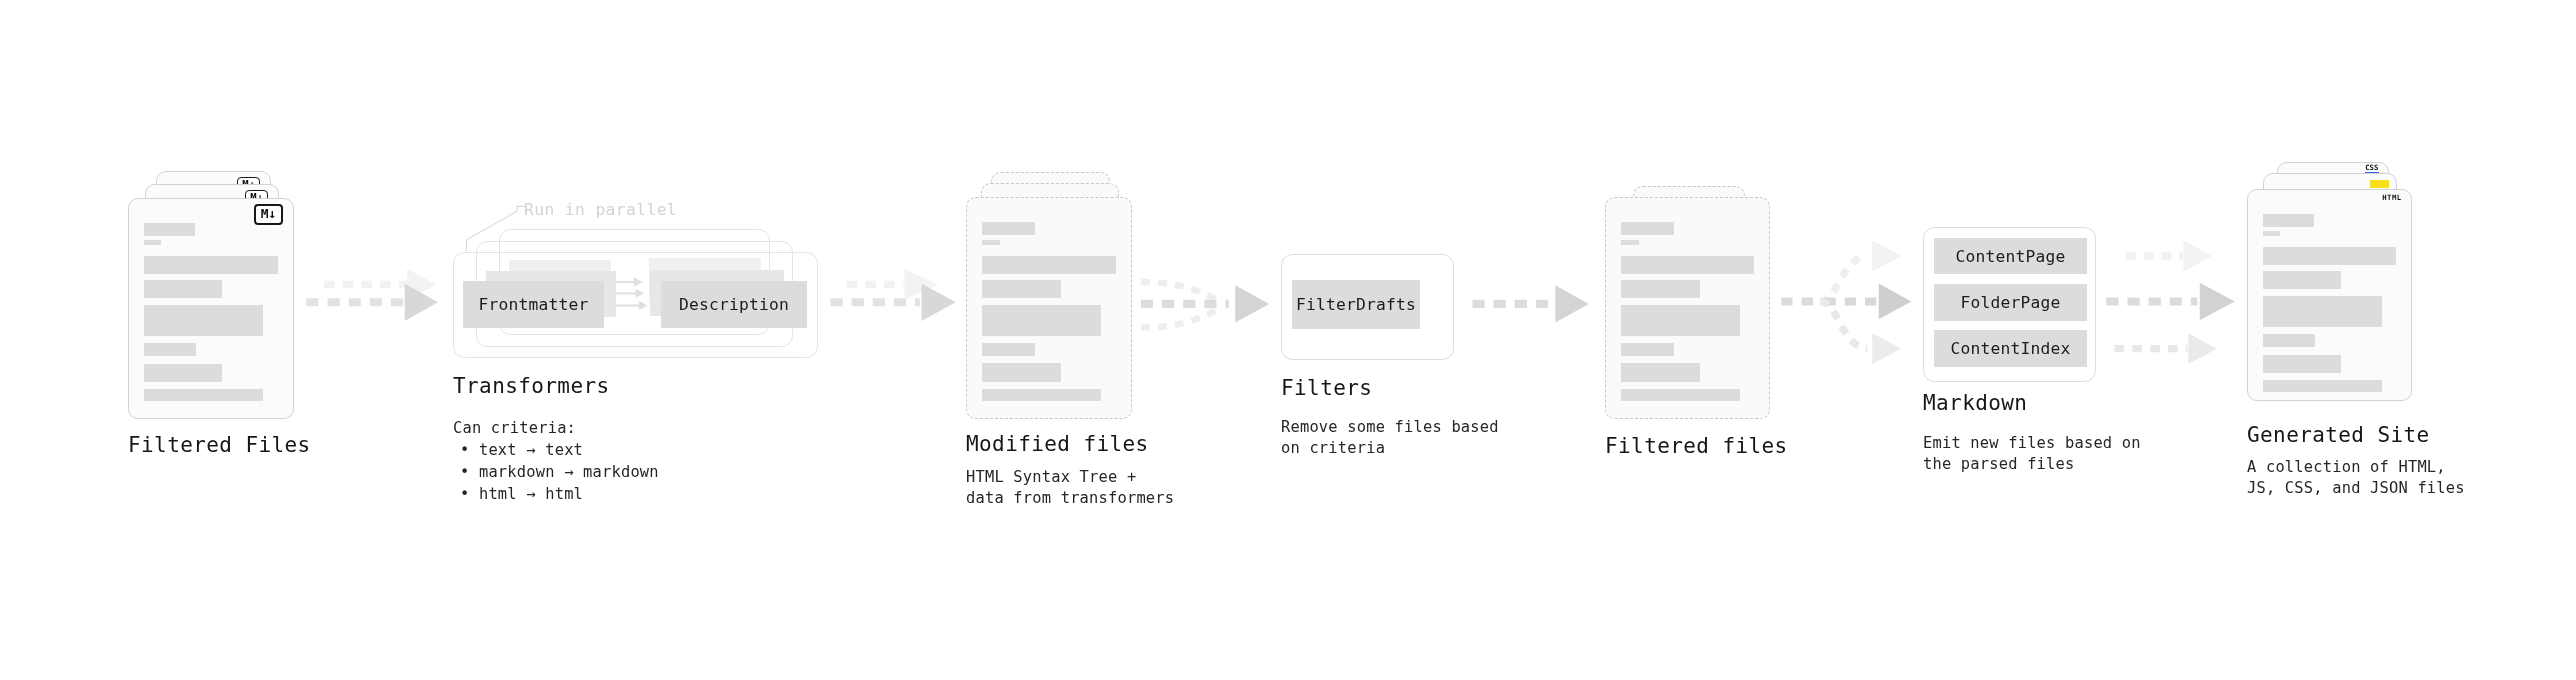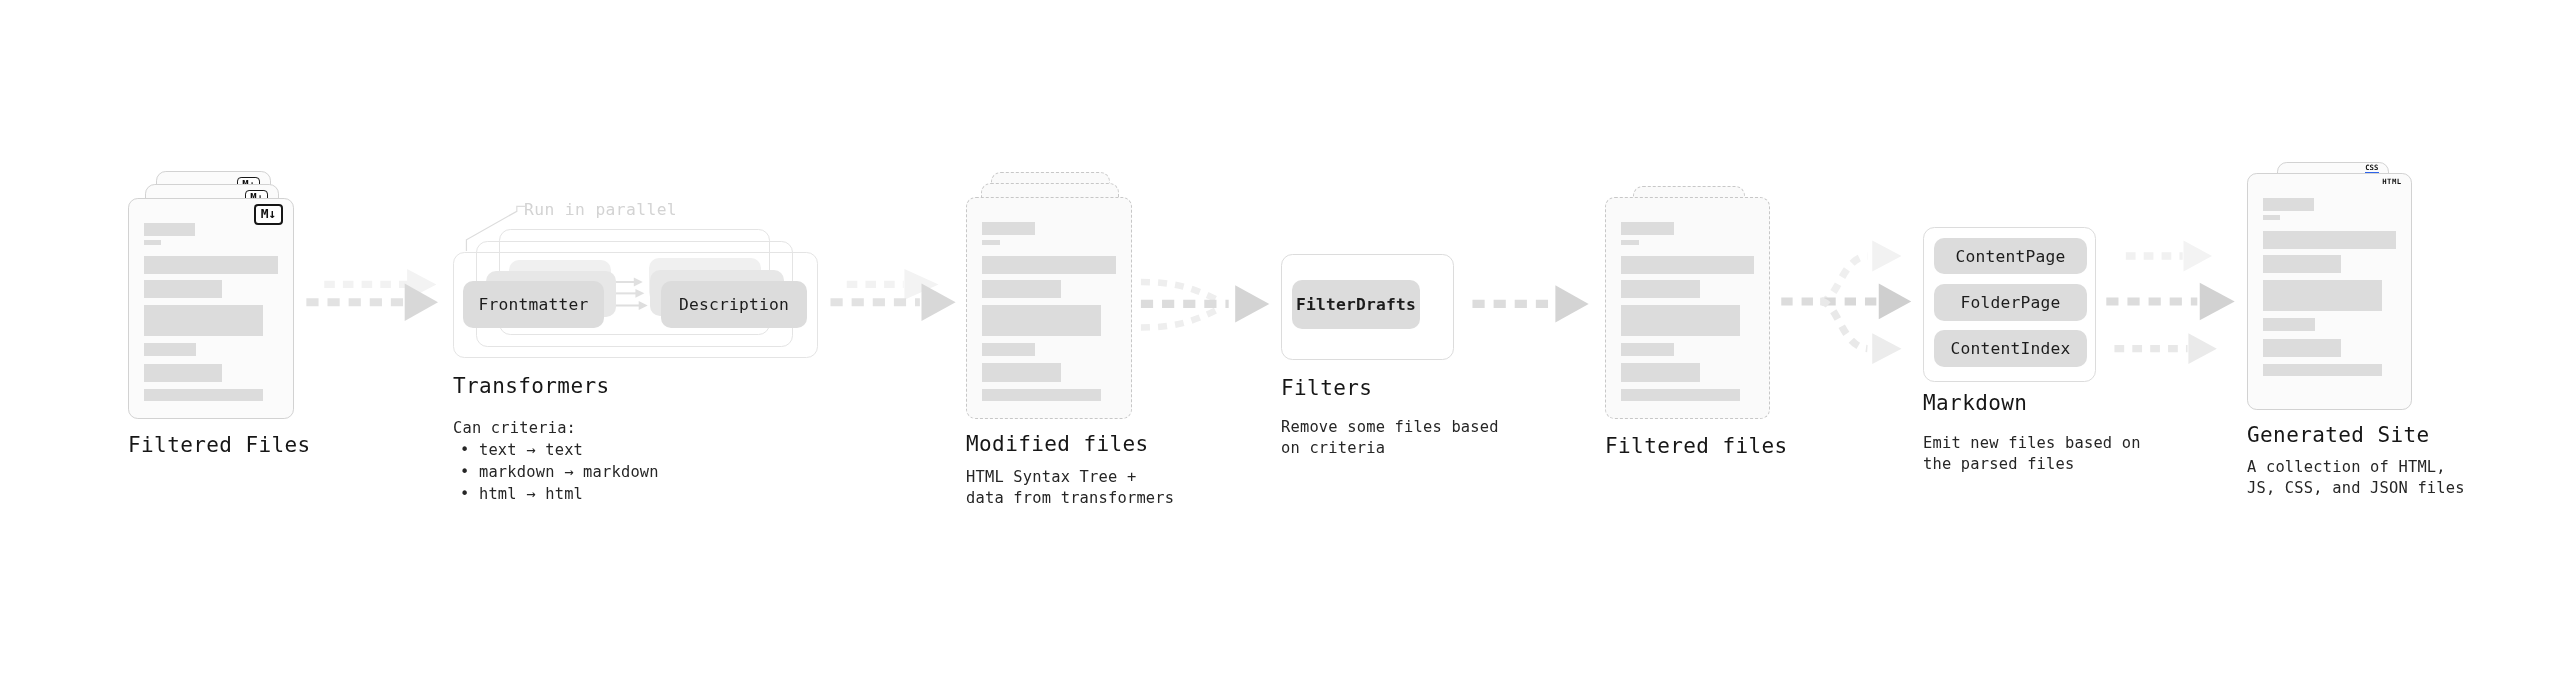--- a/index.html
+++ b/index.html
@@ -45,21 +45,21 @@
 
   
   .group-box {
     position:absolute; border:1.2px solid #e4e4e4; border-radius:11.4px;
     background:transparent; box-sizing:border-box;
   }
   .group-box.solid-border { border-color:#dcdcdc; background:#ffffff; }
 
   
   .chip {
-    position:absolute; background:#dcdcdc; border-radius:10px;
+    position:absolute; background:#dcdcdc; border-radius:0;
     display:flex; align-items:center; justify-content:center;
     font-size:16.3px; color:#1c1c1c; letter-spacing:0.2px; box-sizing:border-box;
   }
   .chip.ghost1 { background:#e7e7e7; }
   .chip.ghost2 { background:#f0f0f0; }
 
   
   .stage-title {
     position:absolute; font-size:21px; line-height:1.1; font-weight:500;
     color:#161616; letter-spacing:0.4px; white-space:nowrap;
@@ -195,21 +195,21 @@
         <i style="width:119px;height:12.2px"></i>
       </div>
     </div>
     <div class="stage-title" style="left:966px;top:433px;">Modified files</div>
     <div class="stage-sub" style="left:966px;top:466px;text-align:center;">HTML Syntax Tree +</div>
     <div class="stage-sub" style="left:966px;top:487px;">data from transformers</div>
   </div>
 
   <div>
     <div class="group-box solid-border" style="left:1281px;top:254px;width:173px;height:106px;"></div>
-    <div class="chip" style="left:1292px;top:280px;width:128px;height:49px;font-weight:bold;">FilterDrafts</div>
+    <div class="chip" style="left:1292px;top:280px;width:128px;height:49px;">FilterDrafts</div>
     <div class="stage-title" style="left:1281px;top:377px;">Filters</div>
     <div class="stage-sub" style="left:1281px;top:416px;">Remove some files based</div>
     <div class="stage-sub" style="left:1281px;top:437px;">on criteria</div>
   </div>
 
   <div>
     <div class="doc-card dashed" style="left:1633px;top:186px;width:112px;height:211px;"></div>
     <div class="doc-card dashed" style="left:1605px;top:197px;width:165px;height:222px;">
       <div class="bars" style="left:14.6px;right:14.6px;top:24.4px;">
         <i style="width:53px;height:13px;margin-bottom:4.9px"></i>
@@ -238,21 +238,21 @@
   <div>
     <div class="doc-card" style="left:2277px;top:162px;width:112px;height:219px;">
       <span class="css-badge">
         <span class="t">CSS</span>
         <span class="bar"></span>
       </span>
     </div>
     <div class="doc-card" style="left:2263px;top:173px;width:134px;height:219px;">
       <span class="js-badge"></span>
     </div>
-    <div class="doc-card" style="left:2247px;top:173px;width:165px;height:237px;">
+    <div class="doc-card" style="left:2247px;top:189px;width:165px;height:212px;">
       <span class="html5-logo">
         <span class="t">HTML</span>
         <span class="html5-shield">
           <span class="half"></span>
           <span class="five">5</span>
         </span>
       </span>
       <div class="bars">
         <i style="width:51px;height:13px;margin-bottom:4.9px"></i>
         <i style="width:17px;height:4.9px;margin-bottom:10.6px"></i>

